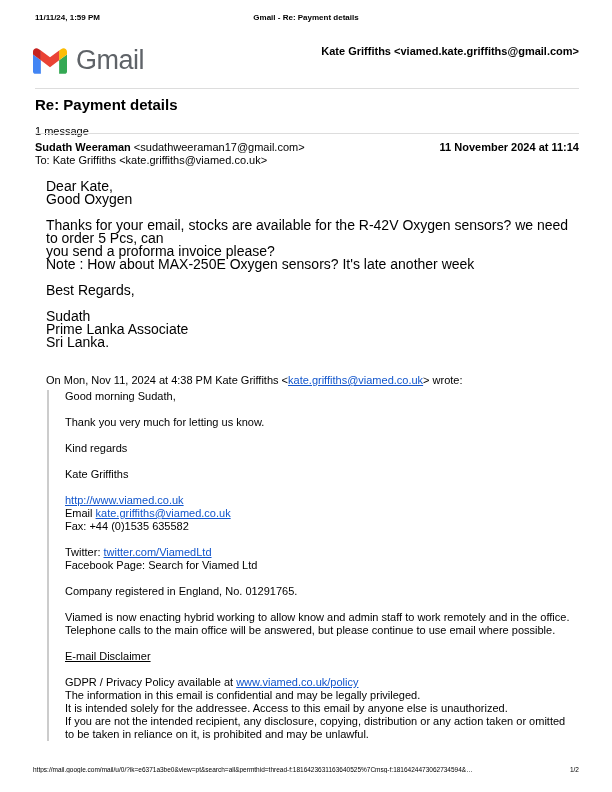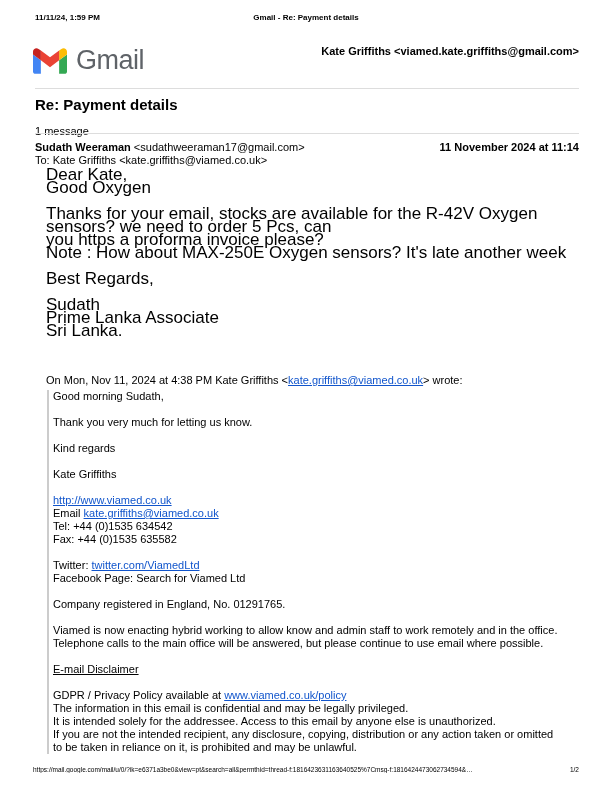--- a/index.html
+++ b/index.html
@@ -26,25 +26,25 @@
   .rule2{top:133px;}
   
   .subject-block{position:absolute;top:96px;left:35px;right:33px;}
   .subject{font-size:15px;font-weight:bold;}
   .msgcount{font-size:11px;margin-top:12px;}
   
   .msg-head{position:absolute;top:141px;left:35px;right:33px;font-size:11px;line-height:13px;}
   .from-row{display:flex;justify-content:space-between;}
   .bold{font-weight:bold;}
   
-  .body-block{position:absolute;top:168px;left:46px;right:33px;font-size:17px;line-height:13px;}
+  .body-block{position:absolute;top:180px;left:46px;right:33px;font-size:14px;line-height:13px;}
   .line{min-height:13px;}
   
   .quoted-block{position:absolute;top:374px;left:46px;right:33px;font-size:11px;line-height:13px;}
-  .quote{border-left:2px solid #cccccc;padding-left:4px;margin-left:1px;margin-top:3px;}
+  .quote{border-left:2px solid #cccccc;padding-left:16px;margin-left:1px;margin-top:3px;}
   a.lnk,.lnk{color:#1155cc;text-decoration:underline;cursor:pointer;}
   .underline{text-decoration:underline;}
 </style>
 </head>
 <body>
 
 <div class="page">
 
   <div class="print-header">
     <span class="ph-time">11/11/24, 1:59 PM</span>
@@ -82,21 +82,21 @@
       <span class="bold">11 November 2024 at 11:14</span>
     </div>
     <div>To: Kate Griffiths &lt;kate.griffiths@viamed.co.uk&gt;</div>
   </div>
 
   <div class="body-block">
     <div class="line">Dear Kate,</div>
     <div class="line">Good Oxygen</div>
     <div class="line"></div>
     <div class="line">Thanks for your email, stocks are available for the R-42V Oxygen sensors? we need to order 5 Pcs, can</div>
-    <div class="line">you https a proforma invoice please?</div>
+    <div class="line">you send a proforma invoice please?</div>
     <div class="line">Note : How about MAX-250E Oxygen sensors? It's late another week</div>
     <div class="line"></div>
     <div class="line">Best Regards,</div>
     <div class="line"></div>
     <div class="line">Sudath</div>
     <div class="line">Prime Lanka Associate</div>
     <div class="line">Sri Lanka.</div>
   </div>
 
   <div class="quoted-block">
@@ -105,21 +105,20 @@
       <div class="line">Good morning Sudath,</div>
       <div class="line"></div>
       <div class="line">Thank you very much for letting us know.</div>
       <div class="line"></div>
       <div class="line">Kind regards</div>
       <div class="line"></div>
       <div class="line">Kate Griffiths</div>
       <div class="line"></div>
       <div class="line"><a class="lnk">http://www.viamed.co.uk</a></div>
       <div class="line"><span>Email </span><a class="lnk">kate.griffiths@viamed.co.uk</a></div>
-      <div class="line">Tel: +44 (0)1535 634542</div>
       <div class="line">Fax: +44 (0)1535 635582</div>
       <div class="line"></div>
       <div class="line"><span>Twitter: </span><a class="lnk">twitter.com/ViamedLtd</a></div>
       <div class="line">Facebook Page: Search for Viamed Ltd</div>
       <div class="line"></div>
       <div class="line">Company registered in England, No. 01291765.</div>
       <div class="line"></div>
       <div class="line">Viamed is now enacting hybrid working to allow know and admin staff to work remotely and in the office.</div>
       <div class="line">Telephone calls to the main office will be answered, but please continue to use email where possible.</div>
       <div class="line"></div>

